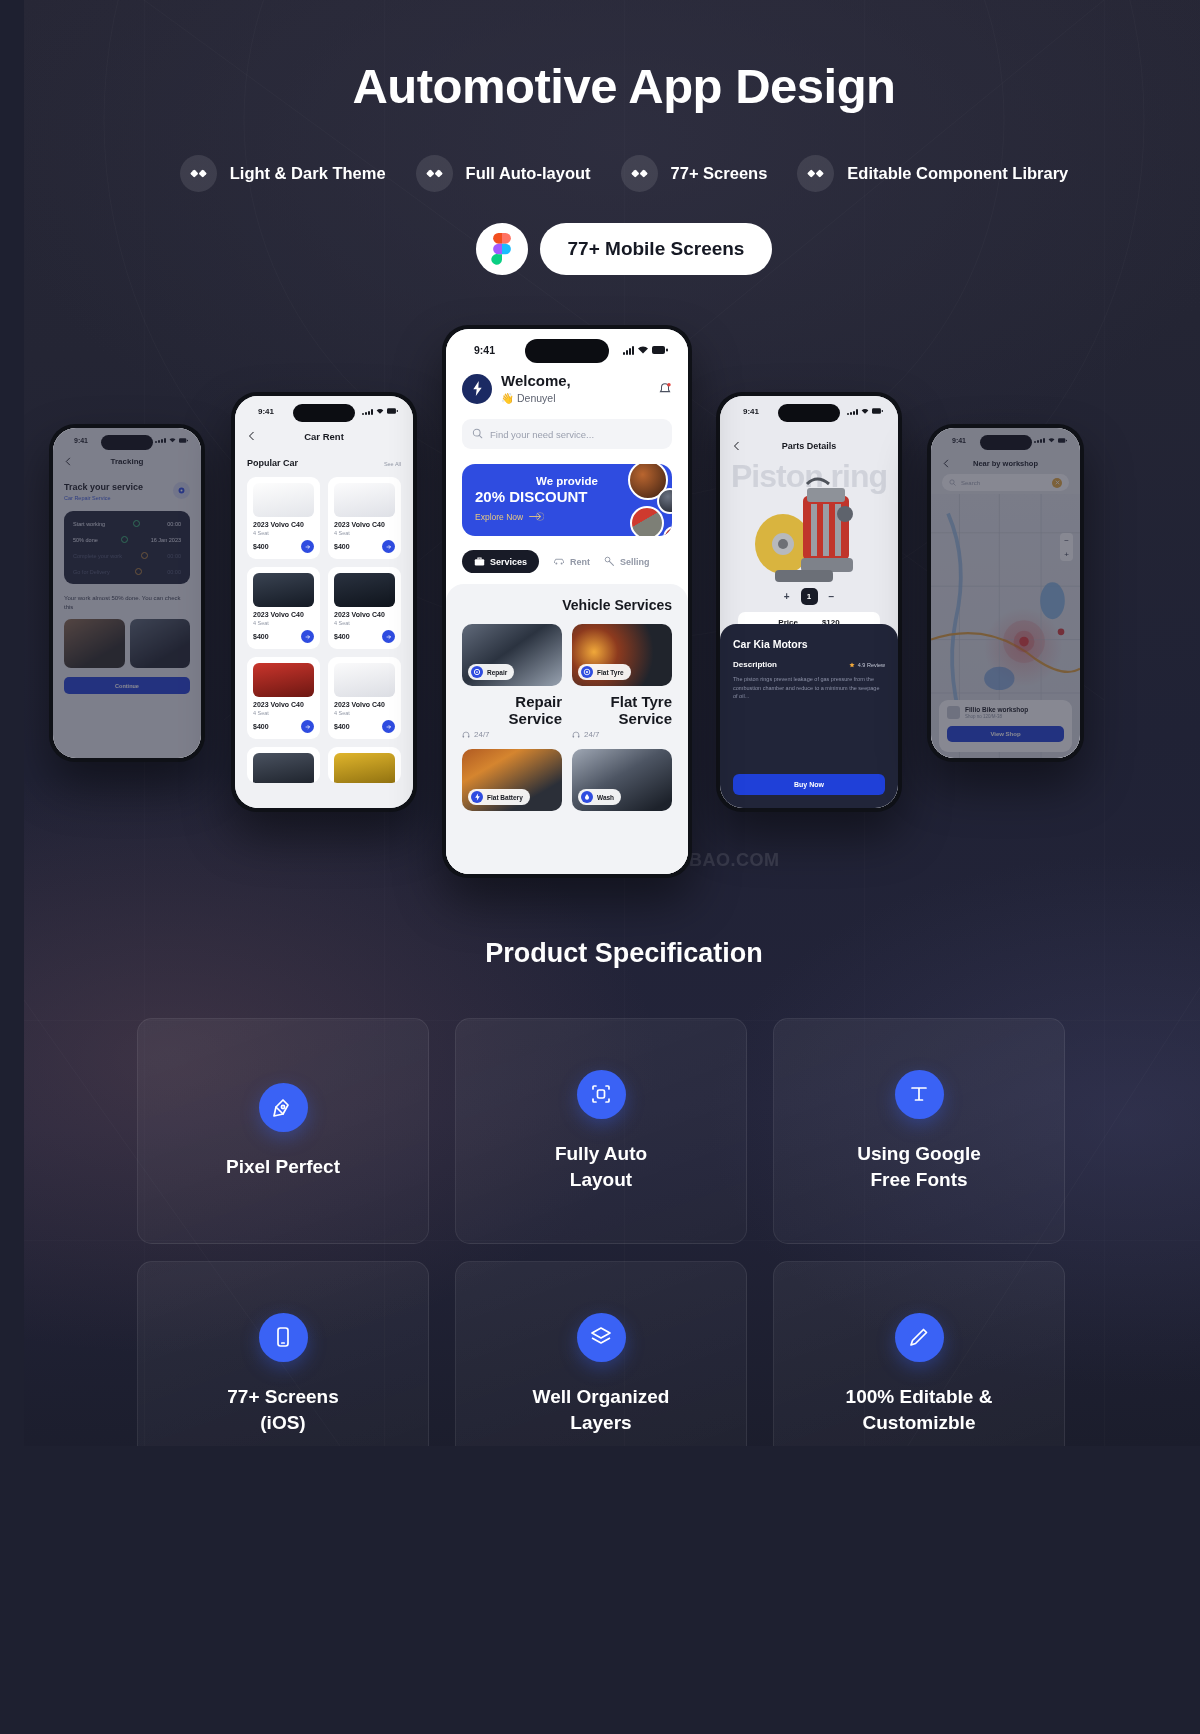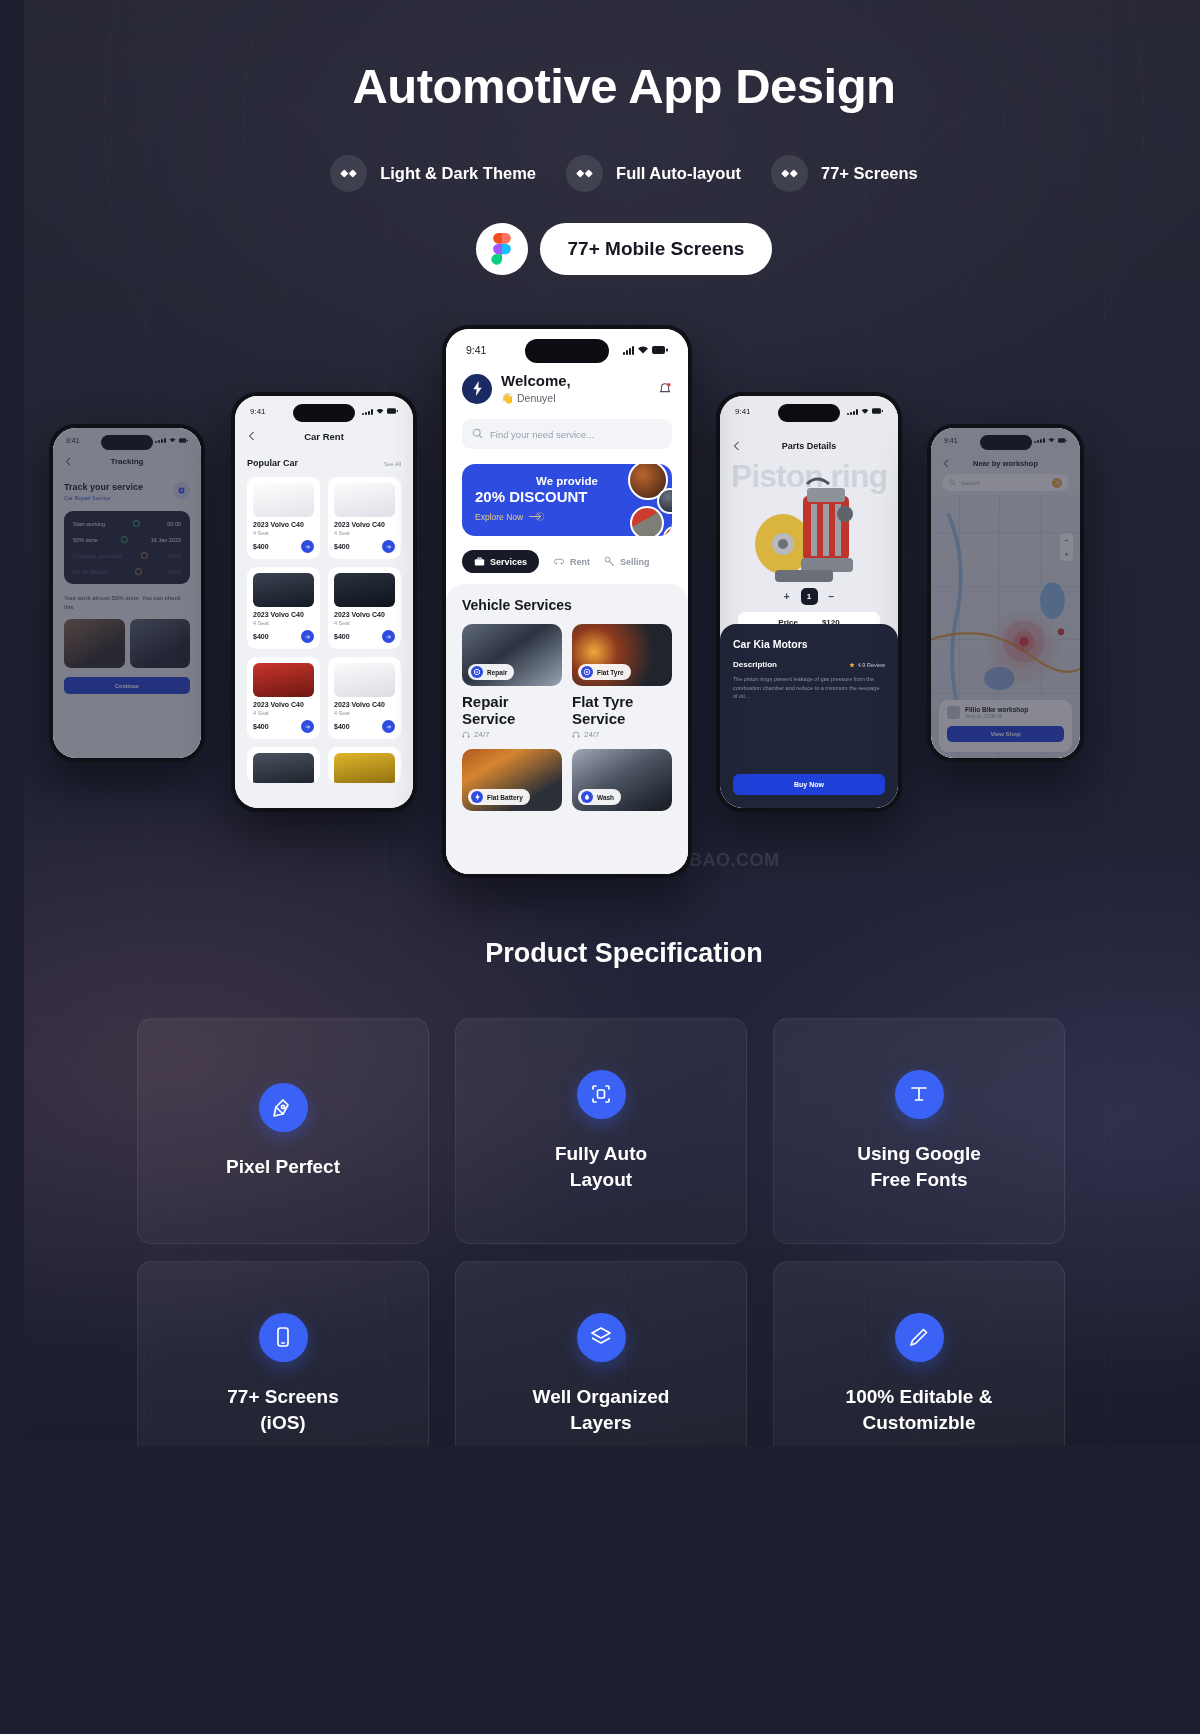--- a/index.html
+++ b/index.html
@@ -79,23 +79,23 @@
   }
   .phone.dim .screen::after {
     content: ""; position: absolute; inset: 0;
     background: rgba(36,38,56,0.55); pointer-events: none; z-index: 40;
   }
   .notch {
     position: absolute; left: 50%; transform: translateX(-50%);
     background: #0c0d12; border-radius: 20px; z-index: 20;
   }
   .statusbar {
-    position: absolute; left: 0; right: 0; top: 0;
+    position: absolute; left: 8px; right: 0; top: 0;
     display: flex; align-items: center; justify-content: space-between;
-    color: #16181f; font-weight: 400; z-index: 21;
+    color: #16181f; font-weight: 700; z-index: 21;
   }
   .sb-right { display: flex; align-items: center; gap: 3px; }
   .bar-ico { display: flex; align-items: flex-end; gap: 1px; }
   .bar-ico i { display:block; width:2px; background:#16181f; border-radius:1px; }
 
   
   #phone-tracking { left: 25px; top: 104px; width: 156px; height: 338px; }
   #phone-tracking .notch { top: 7px; width: 52px; height: 15px; }
   #phone-tracking .statusbar { top: 9px; padding: 0 13px; font-size: 7px; }
 
@@ -154,21 +154,21 @@
     background: linear-gradient(150deg,#cf3a2e 40%, #7d7f76 41%); }
   .pic.d { width: 23px; height: 23px; right: 0px; top: 70px;
     background: linear-gradient(160deg,#c8422f 50%,#d6d3c8 51%); }
   .tabs { display: flex; align-items: center; gap: 14px; margin-top: 14px; padding-bottom: 11px; }
   .tab { display: flex; align-items: center; gap: 5px; font-size: 9px; color: #9298a6; font-weight: 600; }
   .tab.active {
     background: #181b27; color: #fff; border-radius: 14px; padding: 6px 12px;
   }
   .sect-wrap {
     margin: 0 -16px; background: #f2f3f6; border-radius: 18px 18px 0 0;
-    padding: 13px 16px 0; height: 100%;
+    padding: 13px 16px 0; height: 100%; text-align: right;
   }
   .sect-title { font-size: 14px; font-weight: 700; color: #16181f; }
   .svc-grid { display: grid; grid-template-columns: 1fr 1fr; gap: 10px; margin-top: 11px; }
   .svc-img { height: 62px; border-radius: 10px; position: relative; overflow: hidden; }
   .svc-tag {
     position: absolute; left: 6px; bottom: 6px; height: 16px; border-radius: 9px;
     background: rgba(255,255,255,0.92); display: flex; align-items: center; gap: 4px;
     padding: 0 7px 0 3px; font-size: 6.5px; font-weight: 700; color: #16181f;
   }
   .svc-tag .dot {
@@ -383,20 +383,31 @@
     <div class="badge">
       <span class="badge-ico">
         <svg viewBox="0 0 20 20">
             <g fill="#fff">
               <rect x="1.5" y="6.5" width="7" height="7" rx="1.4" transform="rotate(45 5 10)"></rect>
               <rect x="11.5" y="6.5" width="7" height="7" rx="1.4" transform="rotate(45 15 10)"></rect>
             </g>
           </svg>
       </span>
       <span class="badge-label">77+ Screens</span>
+    </div>
+    <div class="badge">
+      <span class="badge-ico">
+        <svg viewBox="0 0 20 20">
+            <g fill="#fff">
+              <rect x="1.5" y="6.5" width="7" height="7" rx="1.4" transform="rotate(45 5 10)"></rect>
+              <rect x="11.5" y="6.5" width="7" height="7" rx="1.4" transform="rotate(45 15 10)"></rect>
+            </g>
+          </svg>
+      </span>
+      <span class="badge-label">Editable Component Library</span>
     </div>
   </div>
 
   <div class="figma-row">
     <div class="figma-circle">
       <svg width="22" height="32" viewBox="0 0 24 36">
         <path d="M8 0h4v12H8a6 6 0 0 1 0-12z" fill="#f24e1e"></path>
         <path d="M12 0h4a6 6 0 0 1 0 12h-4V0z" fill="#ff7262"></path>
         <path d="M12 12h4a6 6 0 0 1 0 12h-4V12z" fill="#1abcfe"></path>
         <path d="M8 12h4v12H8a6 6 0 0 1 0-12z" fill="#a259ff"></path>

